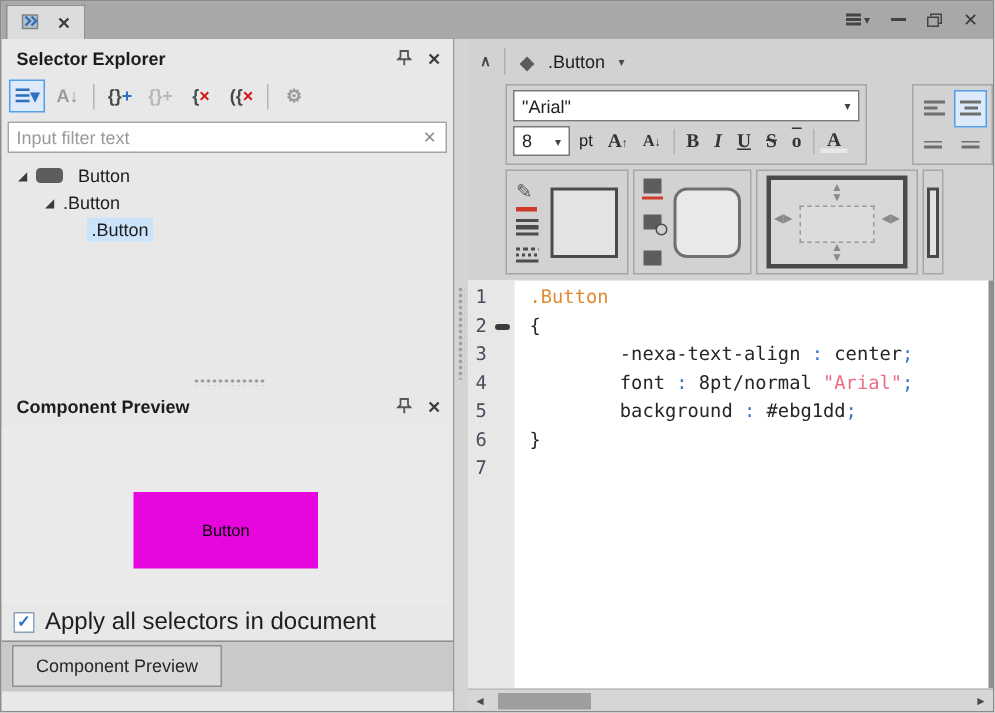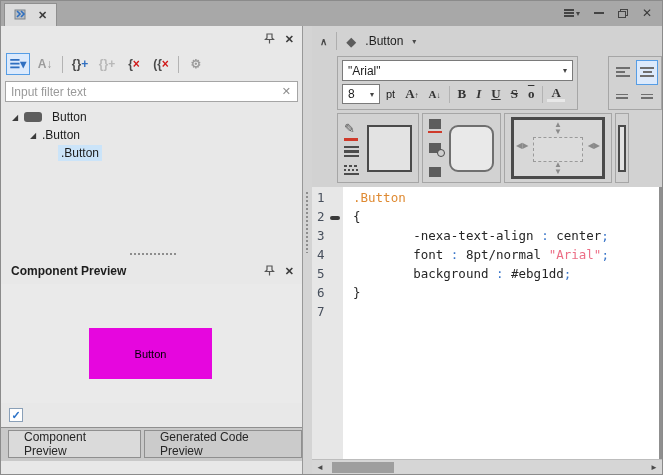--- a/index.html
+++ b/index.html
@@ -193,20 +193,21 @@
       <span class="wc x-glyph">✕</span>
     </div>
   </div>
 
   <div class="main">
 
     <div class="left-col">
 
       <section class="se-panel">
         <div class="panel-header">
+          <span>Selector Explorer</span>
           <span class="sp"></span>
           <span class="pin-icon">
             <svg width="11" height="12" viewBox="0 0 11 12">
                 <path d="M3 1h5v4l1.5 1.5h-8L3 5z" fill="none" stroke="#555" stroke-width="1.2"></path>
                 <path d="M5.5 6.5v4" stroke="#555" stroke-width="1.2"></path>
               </svg>
           </span>
           <span class="panel-x">✕</span>
         </div>
 
@@ -279,29 +280,27 @@
           </span>
           <span class="panel-x">✕</span>
         </div>
         <div class="cp-body">
           <div class="preview-btn" style="background: rgb(230, 6, 222);">
             <span>Button</span>
           </div>
         </div>
         <div class="checkbox-row">
           <span class="cb">✓</span>
+          <span>Apply all selectors in document</span>
         </div>
       </section>
 
       <div class="panel-tabs">
         <div class="ptab active">
           <span>Component Preview</span>
-        </div>
-        <div class="ptab">
-          <span>Generated Code Preview</span>
         </div>
       </div>
     </div>
 
     <div class="v-splitter">
         <span class="grip"></span>
       </div>
 
     <div class="right-col">
 

